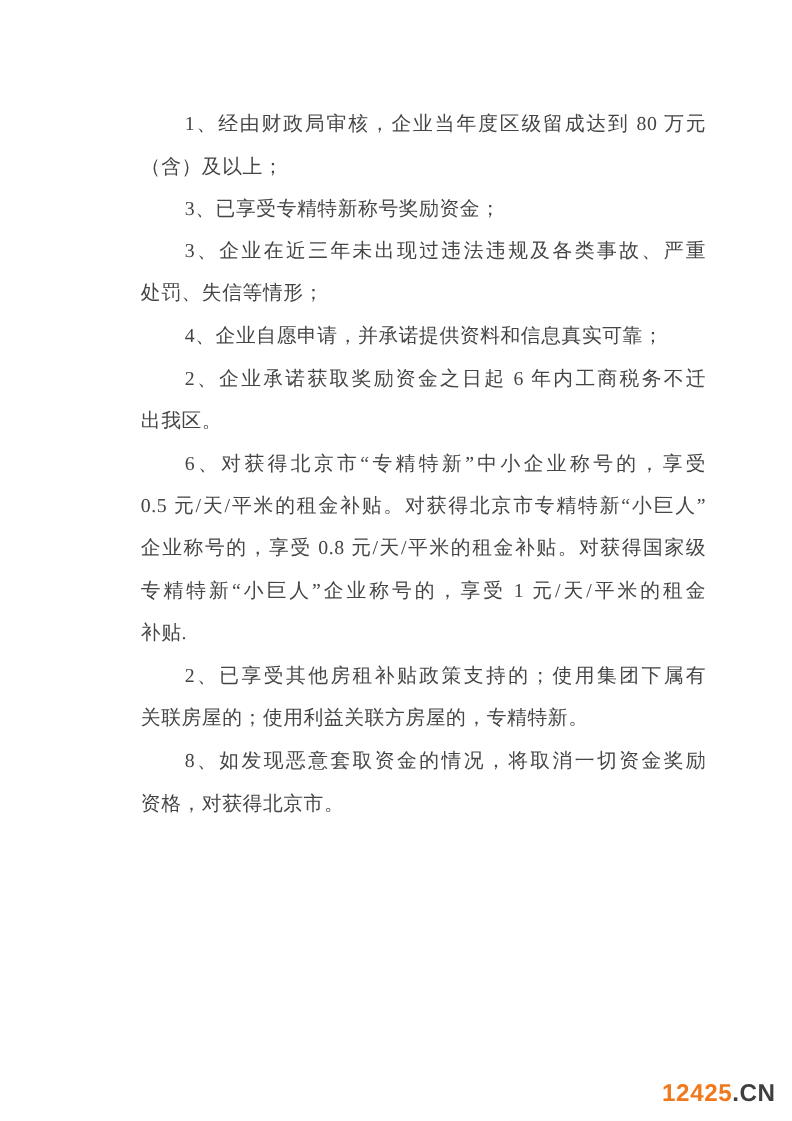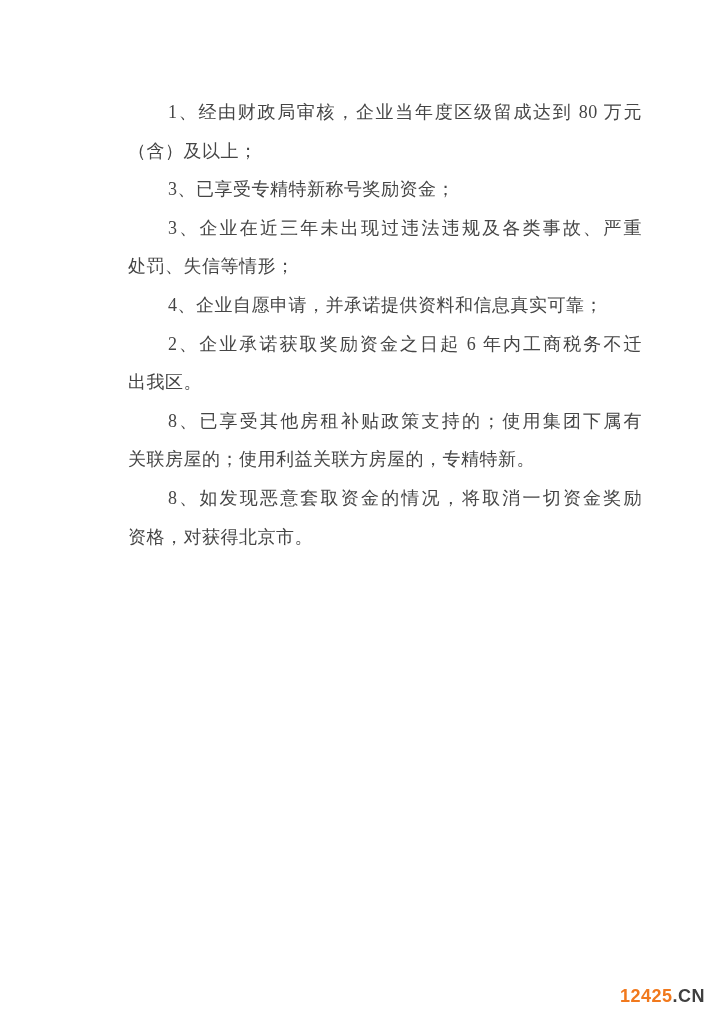--- a/index.html
+++ b/index.html
@@ -33,21 +33,21 @@
     overflow: hidden;
     height: 38.6px;
   }
   .ln.ind { padding-left: 40px; }
   .ln.end { text-align-last: left; }
   .watermark {
     position: absolute;
     right: 15px; bottom: 12px;
     font-family: "Liberation Sans", "DejaVu Sans", sans-serif;
     font-weight: bold;
-    font-size: 18px;
+    font-size: 22px;
     letter-spacing: 0.5px;
     white-space: nowrap;
   }
   .wm-num { color: var(--watermark_orange, #f1791d); }
   .wm-tld { color: var(--watermark_dark, #3f3f3f); }
 </style>
 </head>
 <body>
 
 <div class="page">
@@ -70,24 +70,31 @@
 
     <div class="para">
       <div class="ln ind end">4、企业自愿申请，并承诺提供资料和信息真实可靠；</div>
     </div>
 
     <div class="para">
       <div class="ln ind">2、企业承诺获取奖励资金之日起 6 年内工商税务不迁</div>
       <div class="ln end">出我区。</div>
     </div>
 
+    <div class="para">
+      <div class="ln ind">6、对获得北京市“专精特新”中小企业称号的，享受</div>
+      <div class="ln">0.5 元/天/平米的租金补贴。对获得北京市专精特新“小巨人”</div>
+      <div class="ln">企业称号的，享受 0.8 元/天/平米的租金补贴。对获得国家级</div>
+      <div class="ln">专精特新“小巨人”企业称号的，享受 1 元/天/平米的租金</div>
+      <div class="ln end">补贴.</div>
+    </div>
 
 
     <div class="para">
-      <div class="ln ind">8、已享受其他房租补贴政策支持的；使用集团下属有</div>
+      <div class="ln ind">2、已享受其他房租补贴政策支持的；使用集团下属有</div>
       <div class="ln end">关联房屋的；使用利益关联方房屋的，专精特新。</div>
     </div>
 
     <div class="para">
       <div class="ln ind">8、如发现恶意套取资金的情况，将取消一切资金奖励</div>
       <div class="ln end">资格，对获得北京市。</div>
     </div>
 
   </div>
 

